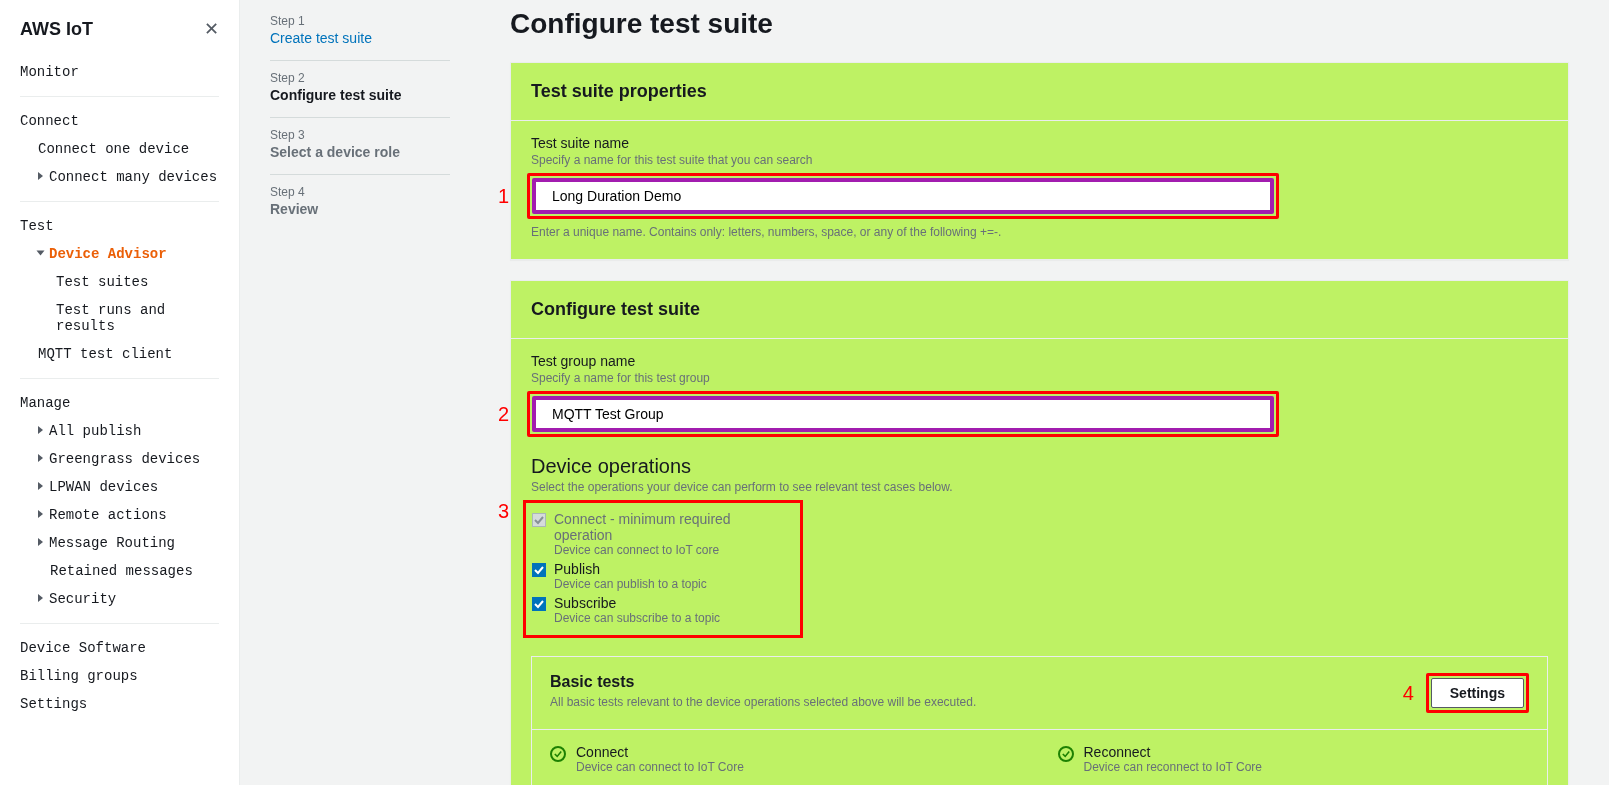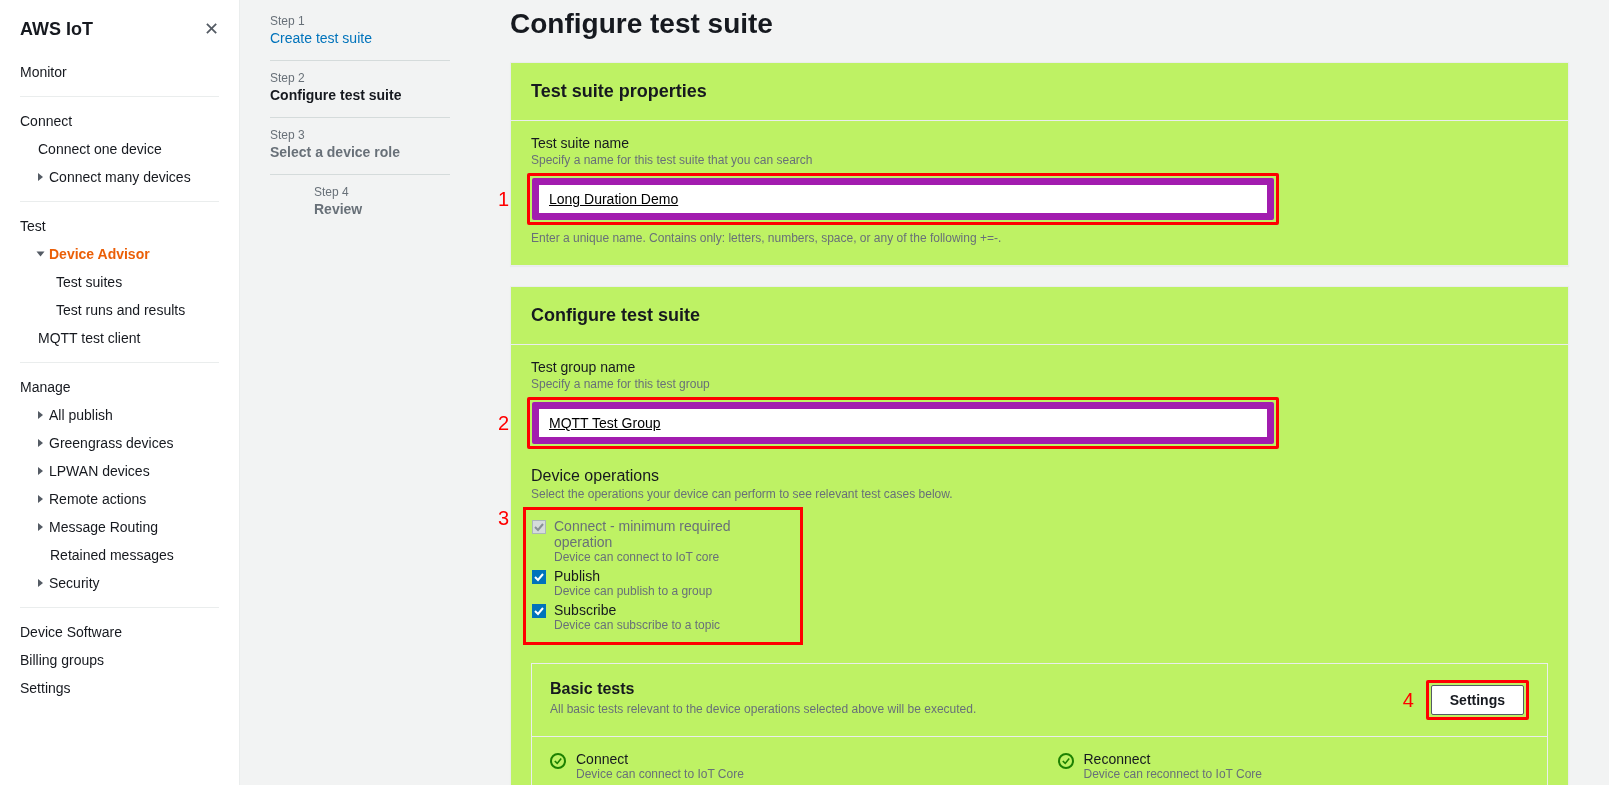--- a/index.html
+++ b/index.html
@@ -2,52 +2,52 @@
 <html><head>
 <meta charset="utf-8">
 <style>
 * { box-sizing: border-box; margin: 0; padding: 0; }
 body { font-family: "Amazon Ember", "Helvetica Neue", Arial, sans-serif; font-size: 14px; color: #16191f; background: #f2f3f3; }
 .layout { display: flex; width: 1609px; height: 785px; overflow: hidden; }
 .sidebar { width: 240px; background: #fff; border-right: 1px solid #eaeded; padding: 18px 20px 0 20px; overflow-y: auto; flex-shrink: 0; }
 .sidebar-head { display: flex; justify-content: space-between; align-items: center; margin-bottom: 18px; }
 .sidebar-title { font-size: 18px; font-weight: 700; }
 .close-x { font-size: 18px; color: #545b64; cursor: pointer; }
-.side-link, .side-cat { display: block; padding: 6px 0; color: #16191f; text-decoration: none; cursor: pointer; }
+.side-link, .side-cat { display: block; padding: 6px 0; color: #16191f; text-decoration: none; cursor: pointer; font-family: Liberation Mono, monospace; }
 .side-cat { font-weight: 400; }
 .side-sub { padding-left: 18px; }
 .side-sub2 { padding-left: 36px; }
 .side-sep { border: none; border-top: 1px solid #eaeded; margin: 10px 0; }
 .caret { display: inline-block; width: 0; height: 0; border-top: 4px solid transparent; border-bottom: 4px solid transparent; border-left: 5px solid #545b64; margin-right: 6px; vertical-align: 1px; }
 .caret.down { transform: rotate(90deg); }
 .active { color: #eb5f07; font-weight: 700; }
 .steps { width: 230px; background: #f2f3f3; padding: 4px 20px 0 30px; flex-shrink: 0; }
 .step { border-bottom: 1px solid #d5dbdb; padding: 10px 0 14px 0; }
-.step:last-child { border-bottom: none; margin-left: 44px; }
+.step:last-child { border-bottom: none; }
 .step-num { font-size: 12px; color: #687078; }
 .step-title { font-size: 14px; margin-top: 2px; }
 .step-title.link { color: #0073bb; cursor: pointer; }
 .step-title.bold { font-weight: 700; }
 .step-title.muted { color: #687078; font-weight: bold; }
 .main { flex: 1; padding: 0 40px 20px 40px; overflow-y: auto; }
 .page-title { font-size: 28px; font-weight: 700; margin: 8px 0 22px 0; }
 .panel { background: #bef264; border: 1px solid #eaeded; margin-bottom: 20px; box-shadow: 0 1px 1px rgba(0,0,0,.03); }
 .panel-header { padding: 18px 20px; border-bottom: 1px solid #eaeded; }
 .panel-header h2 { font-size: 18px; font-weight: 700; }
 .panel-body { padding: 14px 20px 20px 20px; }
 .field-label { font-size: 14px; font-weight: 400; color: #16191f; margin-bottom: 2px; }
 .helper { font-size: 12px; color: #687078; margin-bottom: 6px; }
 .hint { font-size: 12px; color: #687078; margin-top: 6px; }
-.text-input { width: 100%; max-width: 740px; padding: 6px 10px; font-size: 14px; border: 7px solid #a21caf; border-radius: 2px; text-decoration: underline; }
+.text-input { width: 100%; max-width: 740px; padding: 6px 16px; font-size: 14px; border: 4px solid #a21caf; border-radius: 2px; }
 .hl-box { border: 3px solid #ff0000; border-radius: 2px; padding: 2px; display: inline-block; }
 .hl-box.block { display: block; }
 .hl-num { color: #ff0000; font-size: 20px; }
 .input-row { display: flex; align-items: center; gap: 18px; }
 .input-row .hl-num { flex-shrink: 0; width: 14px; text-align: right; margin-left: -36px; }
-.section-label { font-size: 16px; margin-top: 18px; margin-bottom: 2px; }
+.section-label { font-size: 20px; margin-top: 18px; margin-bottom: 2px; }
 .ops-row { display: flex; align-items: flex-start; gap: 14px; margin-top: 6px; }
 .ops-box { border: 3px solid #ff0000; padding: 4px 10px 6px 6px; width: 280px; }
 .chk-line { display: flex; align-items: flex-start; gap: 8px; margin: 4px 0; }
 .chk { width: 14px; height: 14px; border: 1px solid #0073bb; background: #0073bb; display: inline-flex; align-items: center; justify-content: center; flex-shrink: 0; margin-top: 2px; }
 .chk.disabled { background: #d5dbdb; border-color: #aab7b8; }
 .chk svg { width: 10px; height: 10px; }
 .chk-body .t { font-size: 14px; }
 .chk-body .d { font-size: 12px; color: #687078; }
 .chk-body.muted .t { color: #687078; }
 .basic-panel { border: 1px solid #eaeded; margin-top: 18px; }
@@ -170,21 +170,21 @@
               </div>
             </div>
             <div class="chk-line">
               <span class="chk">
                   <svg viewBox="0 0 10 10">
                     <polyline points="1,5 4,8 9,2" fill="none" stroke="#fff" stroke-width="2"></polyline>
                   </svg>
                 </span>
               <div class="chk-body">
                 <div class="t">Publish</div>
-                <div class="d">Device can publish to a group</div>
+                <div class="d">Device can publish to a topic</div>
               </div>
             </div>
             <div class="chk-line">
               <span class="chk">
                   <svg viewBox="0 0 10 10">
                     <polyline points="1,5 4,8 9,2" fill="none" stroke="#fff" stroke-width="2"></polyline>
                   </svg>
                 </span>
               <div class="chk-body">
                 <div class="t">Subscribe</div>

